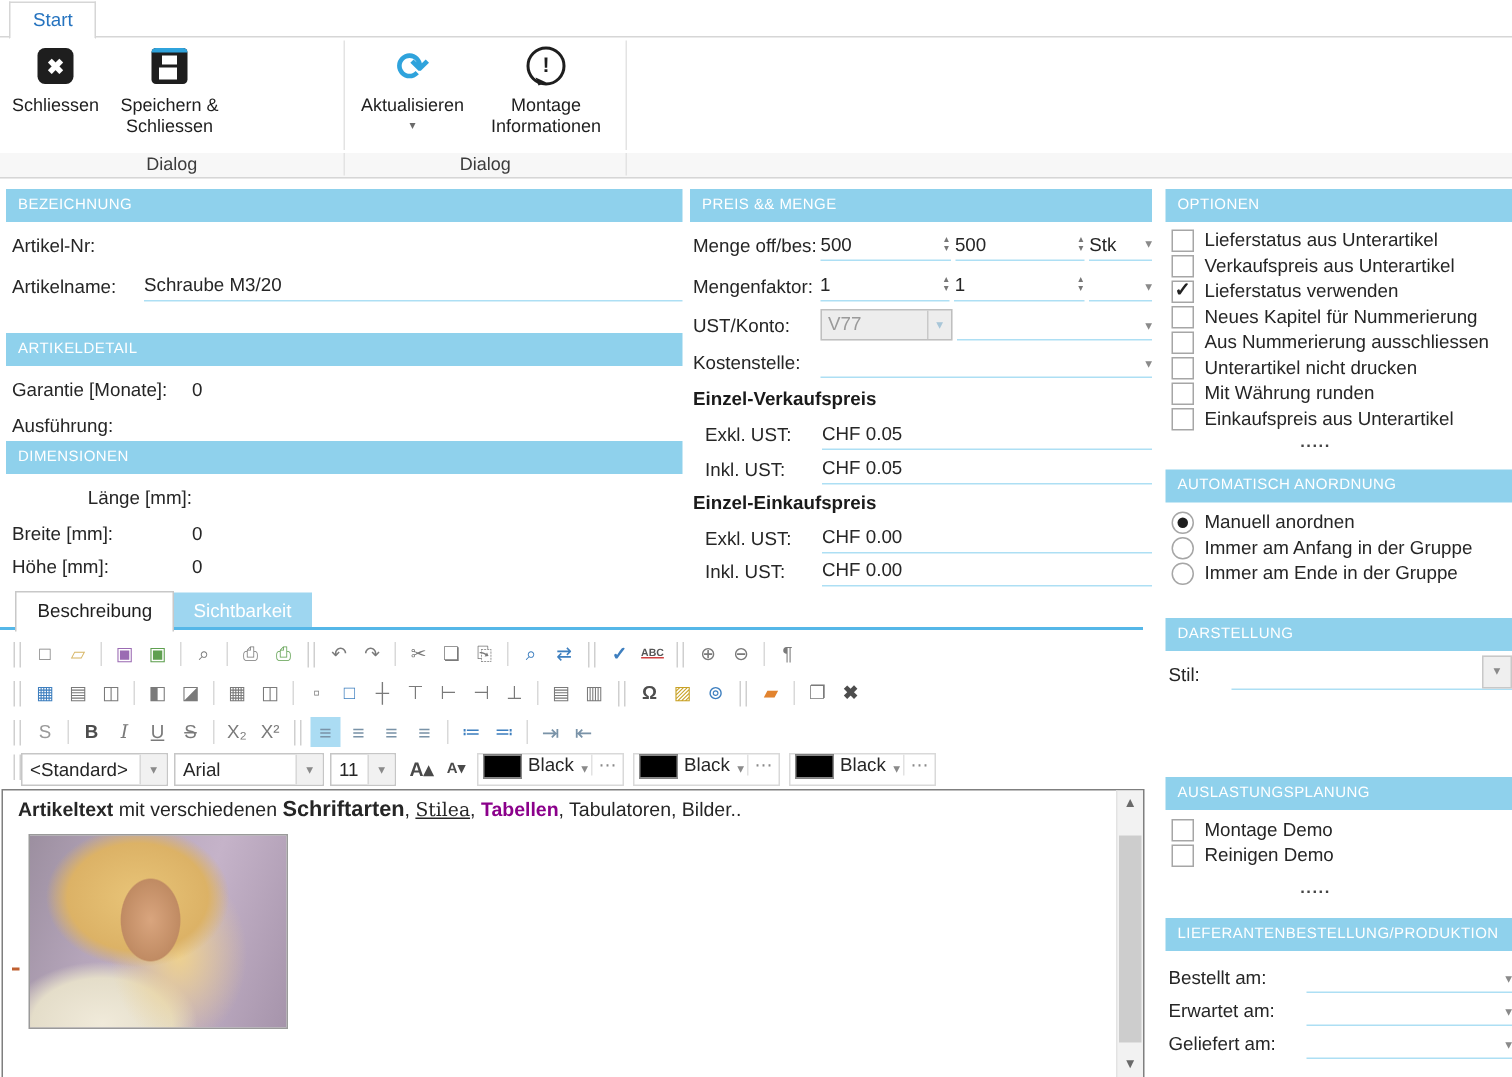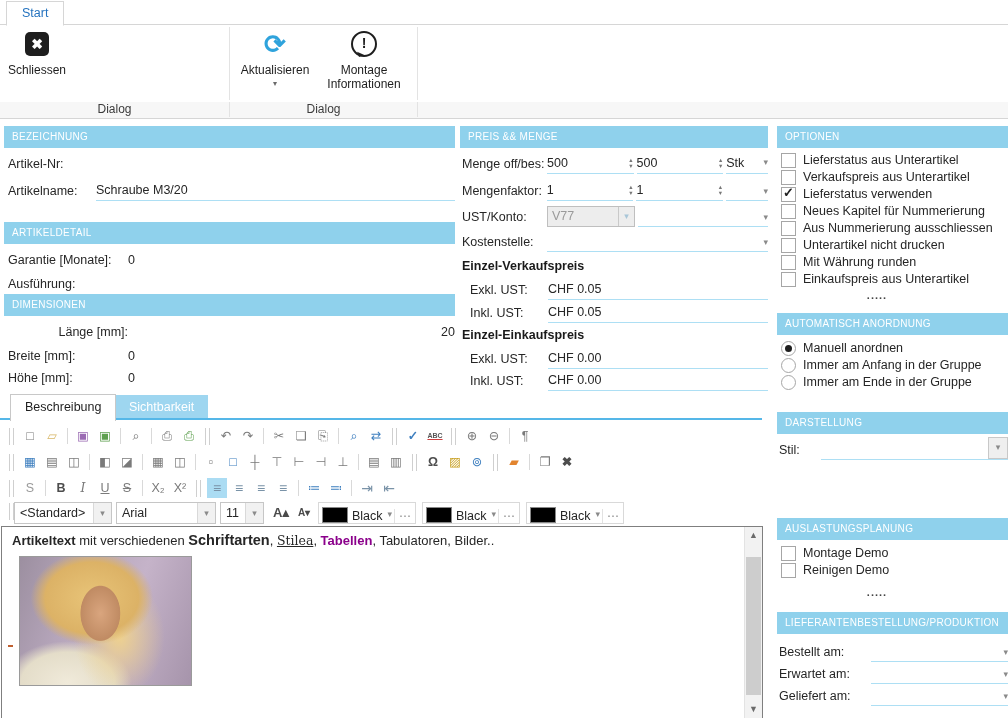--- a/index.html
+++ b/index.html
@@ -79,21 +79,21 @@
   .tbtn.fmt-u{text-decoration:underline}
   .tbtn.fmt-s{text-decoration:line-through}
   .tbtn.align{color:#7A93A8;font-size:14px;}
   .tbtn.gray{color:#9a9a9a}
 
   
   .combo{position:absolute;height:22px;border:1px solid #C6C6C6;background:#fff;display:flex;align-items:center;box-sizing:border-box;}
   .combo .ctext{flex:1;padding-left:5px;white-space:nowrap;overflow:hidden;}
   .combo .cbtn{width:17px;height:100%;background:#F1F1F1;border-left:1px solid #D9D9D9;text-align:center;line-height:20px;}
   .fontbtn{position:absolute;height:22px;line-height:22px;text-align:center;color:#4a4a4a;font-size:13px;font-weight:700;}
-  .colorgrp{position:absolute;height:22px;display:flex;align-items:flex-end;border:1px solid #D9D9D9;background:#fff;box-sizing:border-box;}
+  .colorgrp{position:absolute;height:22px;display:flex;align-items:flex-start;border:1px solid #D9D9D9;background:#fff;box-sizing:border-box;}
   .swatch{width:24px;height:14px;background:#000;border:1px solid #888;margin-left:3px;flex:none;}
   .colorgrp .cname{padding:0 4px;white-space:nowrap;}
   .colorgrp .more{color:#8a8a8a;padding:0 4px;border-left:1px solid #E2E2E2;font-size:12px;}
 
   
   #editor{position:absolute;top:526px;left:1px;width:760px;height:191px;border:1px solid #7F7F7F;background:#fff;}
   .rt{position:absolute;top:5px;left:10px;font-size:13px;white-space:nowrap;}
   .rt .b{font-weight:700;}
   .rt .lg{font-size:14.5px;}
   .rt .useri{font-family:"DejaVu Serif",serif;text-decoration:underline;font-size:12.5px;}
@@ -118,20 +118,26 @@
   <div id="ribbon">
     <div class="tabrow"></div>
     <div class="tab-start">Start</div>
 
     <div class="rbtn" style="left:8px;width:58px;">
       <span class="ic">
           <span class="icon-close">✖</span>
         </span>
       <span class="lbl">Schliessen</span>
     </div>
+    <div class="rbtn" style="left:70px;width:86px;">
+      <span class="ic">
+          <span class="icon-floppy"></span>
+        </span>
+      <span class="lbl">Speichern &amp; Schliessen</span>
+    </div>
     <div class="rsep" style="left:229px;"></div>
     <div class="rbtn" style="left:236px;width:78px;">
       <span class="ic">
           <span class="icon-refresh">⟳</span>
         </span>
       <span class="lbl">Aktualisieren</span>
       <span class="dd">▾</span>
     </div>
     <div class="rbtn" style="left:318px;width:92px;">
       <span class="ic">
@@ -163,21 +169,20 @@
       <span class="fval" style="flex:1;">0</span>
     </div>
     <div class="frow" style="top:146px;">
       <span class="flabel" style="width:120px;">Ausführung:</span>
       <span class="fval" style="flex:1;"></span>
     </div>
 
     <div class="hdr" style="top:168px;">DIMENSIONEN</div>
     <div class="frow" style="top:194px;text-align:right;">
       <span class="flabel" style="width:120px;">Länge [mm]:</span>
-      <span class="fval" style="flex:1;">20</span>
     </div>
     <div class="frow" style="top:218px;">
       <span class="flabel" style="width:120px;">Breite [mm]:</span>
       <span class="fval" style="flex:1;">0</span>
     </div>
     <div class="frow" style="top:240px;">
       <span class="flabel" style="width:120px;">Höhe [mm]:</span>
       <span class="fval" style="flex:1;">0</span>
     </div>
   </div>

